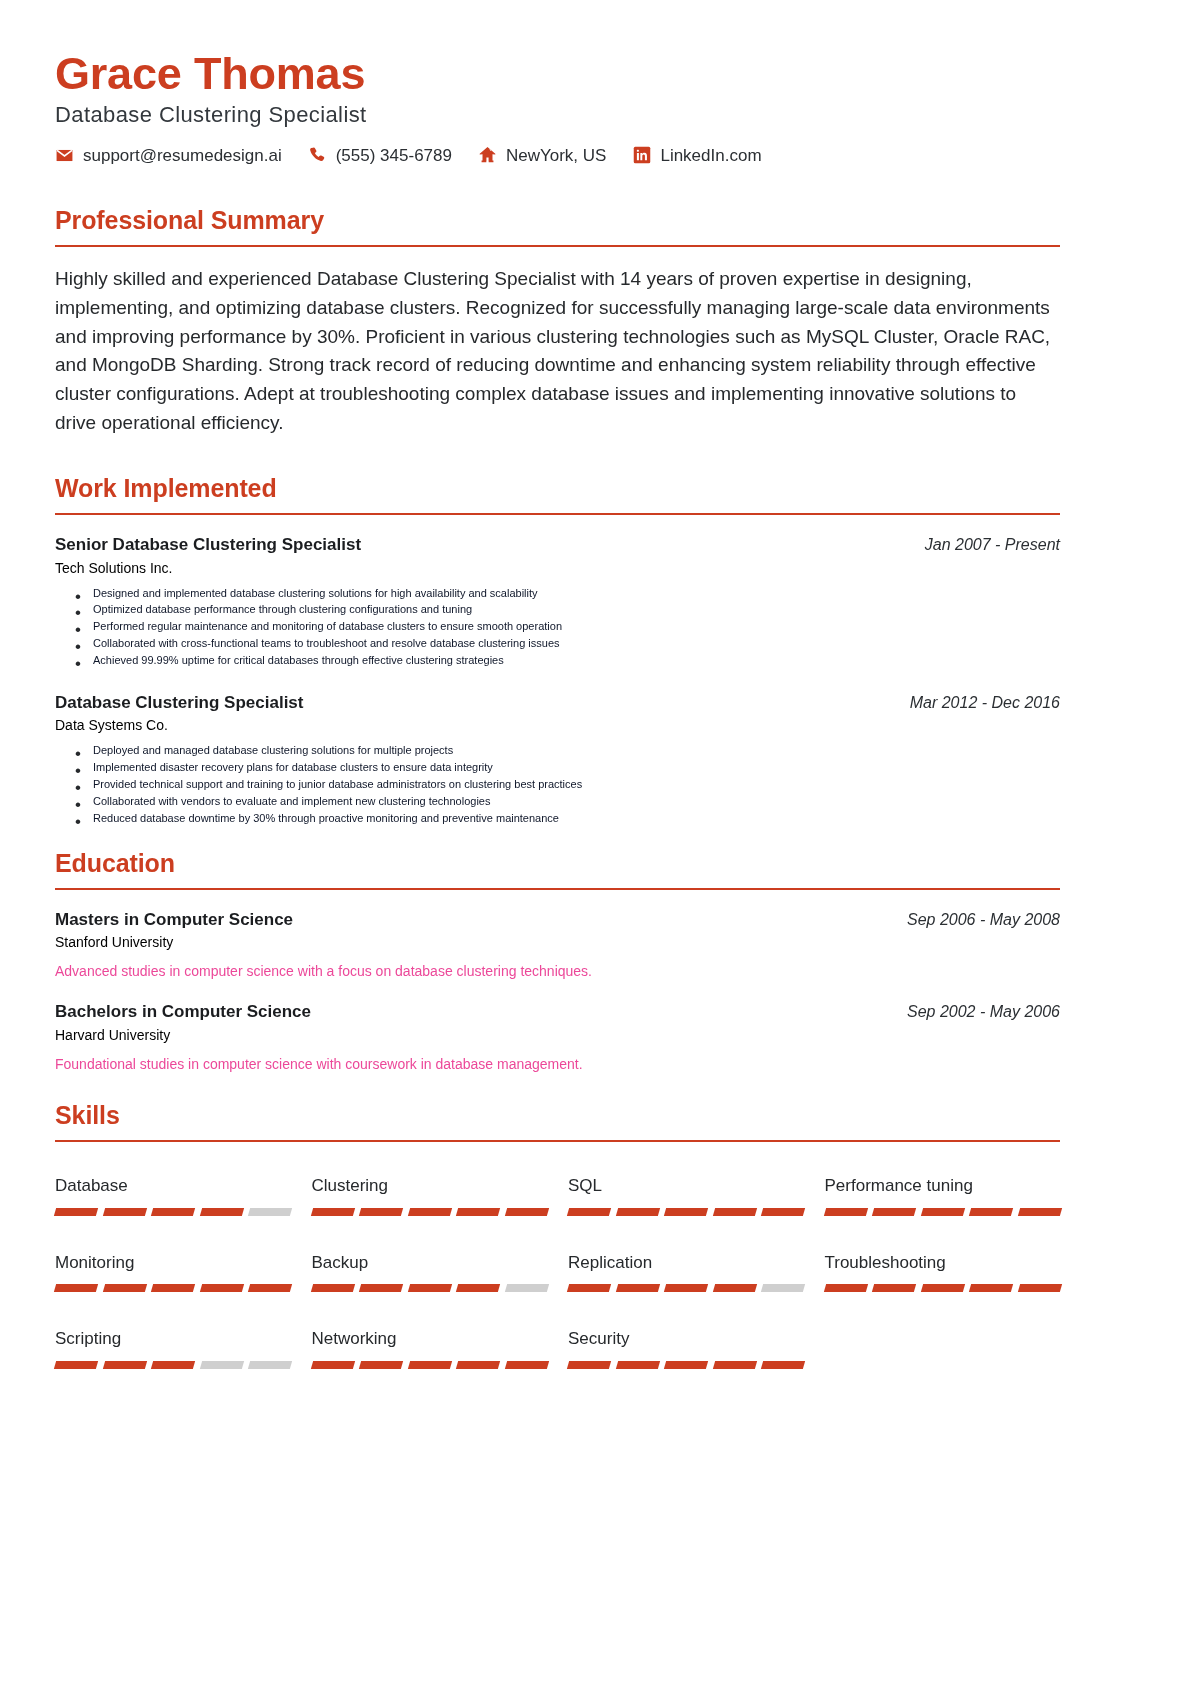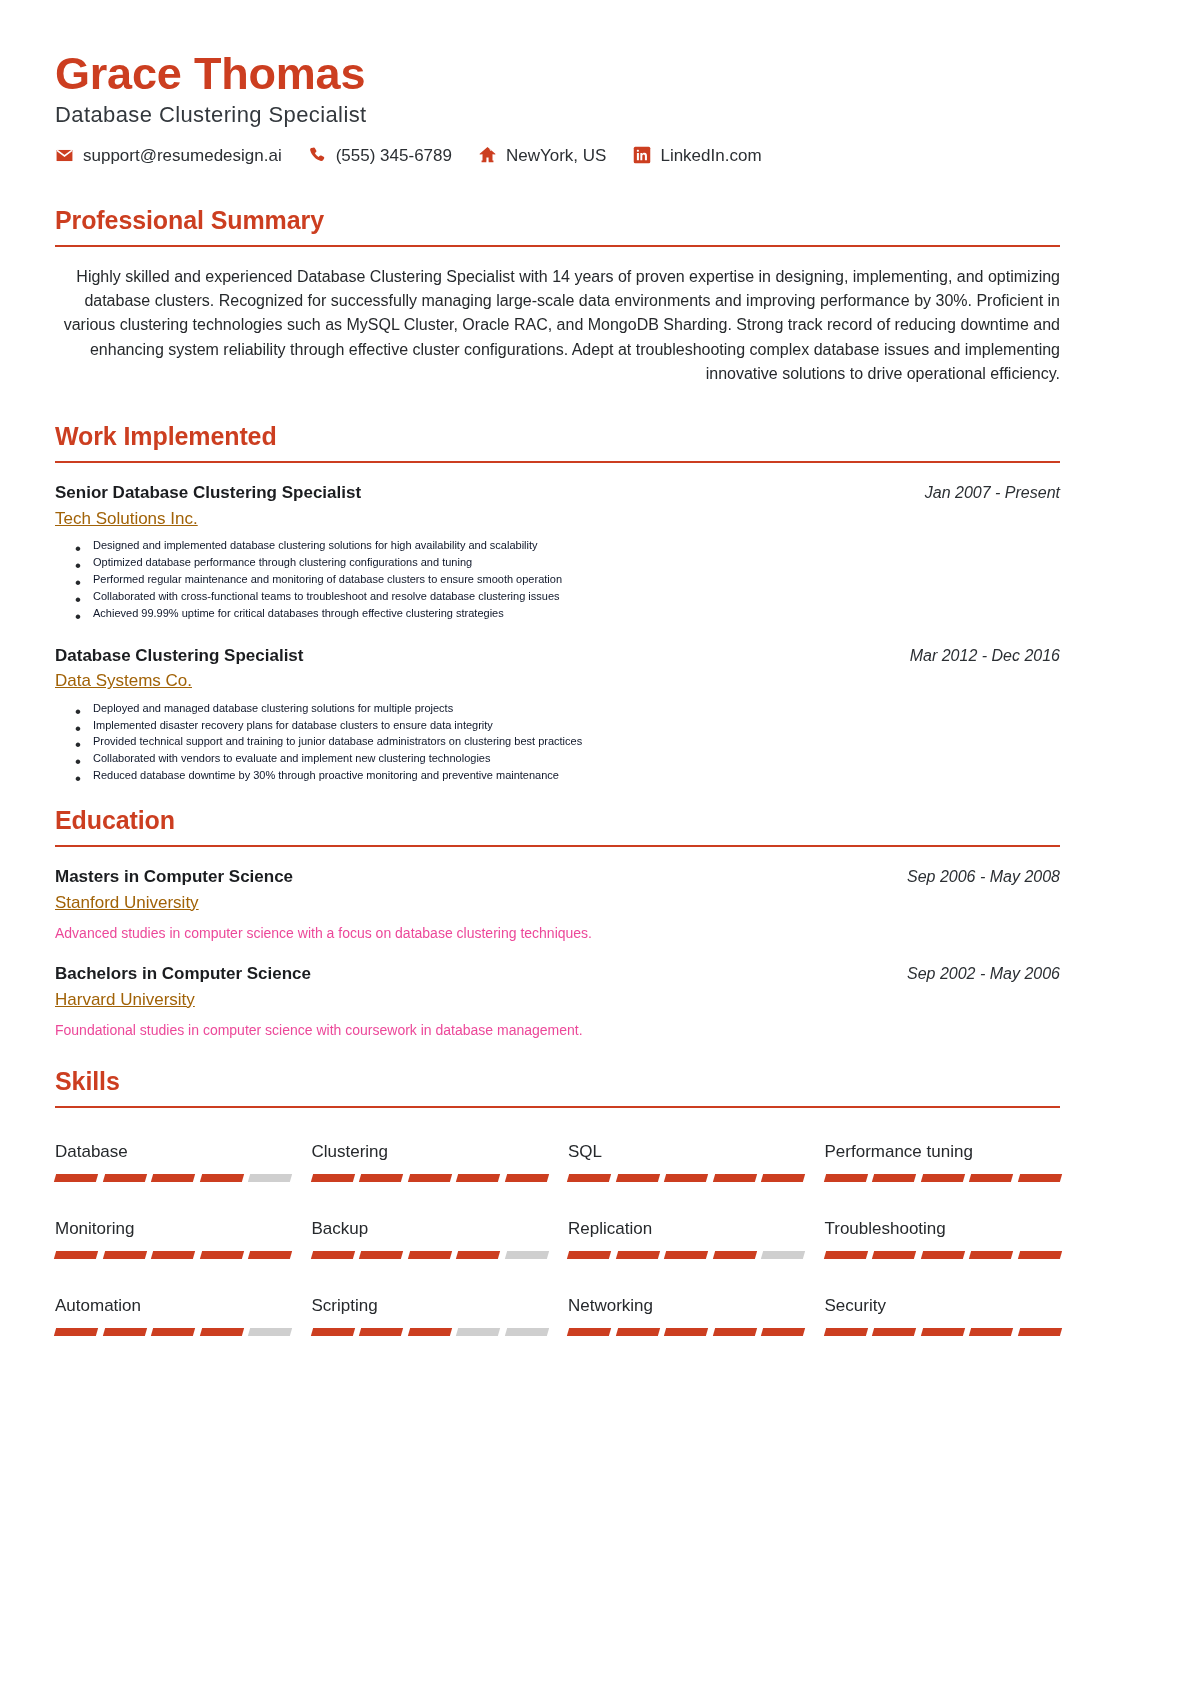--- a/index.html
+++ b/index.html
@@ -69,25 +69,24 @@
     margin-bottom: 10px;
   }
   .rule {
     height: 2px;
     background: #cc3e20;
     width: 100%;
     margin-bottom: 18px;
   }
 
   .summary-text {
-    font-size: 16px;
+    font-size: 19px;
     line-height: 1.52;
     color: #26292c;
     margin-bottom: 36px;
-    text-align: right;
   }
 
   
   .entry { margin-bottom: 22px; }
   .entry-head {
     display: flex;
     justify-content: space-between;
     align-items: baseline;
     gap: 20px;
   }
@@ -97,25 +96,24 @@
     color: #1b1d20;
     line-height: 1.45;
   }
   .entry-date {
     font-size: 16px;
     font-style: italic;
     color: #2b2f33;
     white-space: nowrap;
   }
   .entry-org {
-    font-size: 17px;
-    color: #a16207;
+    font-size: 14px;
+    color: #000000;
     line-height: 1.5;
     margin-bottom: 6px;
-    text-decoration: underline;
   }
   .entry-desc {
     font-size: 14px;
     color: #ec4899;
     line-height: 1.5;
     margin-top: 8px;
   }
   ul.bullets {
     list-style: none;
     margin: 4px 0 0 0;
@@ -363,30 +361,20 @@
           <div class="skill-name">Troubleshooting</div>
           <div class="skill-bar">
             <div class="seg on"></div>
             <div class="seg on"></div>
             <div class="seg on"></div>
             <div class="seg on"></div>
             <div class="seg on"></div>
           </div>
         </div>
         <div class="skill">
-          <div class="skill-name">Automation</div>
-          <div class="skill-bar">
-            <div class="seg on"></div>
-            <div class="seg on"></div>
-            <div class="seg on"></div>
-            <div class="seg on"></div>
-            <div class="seg"></div>
-          </div>
-        </div>
-        <div class="skill">
           <div class="skill-name">Scripting</div>
           <div class="skill-bar">
             <div class="seg on"></div>
             <div class="seg on"></div>
             <div class="seg on"></div>
             <div class="seg"></div>
             <div class="seg"></div>
           </div>
         </div>
         <div class="skill">

